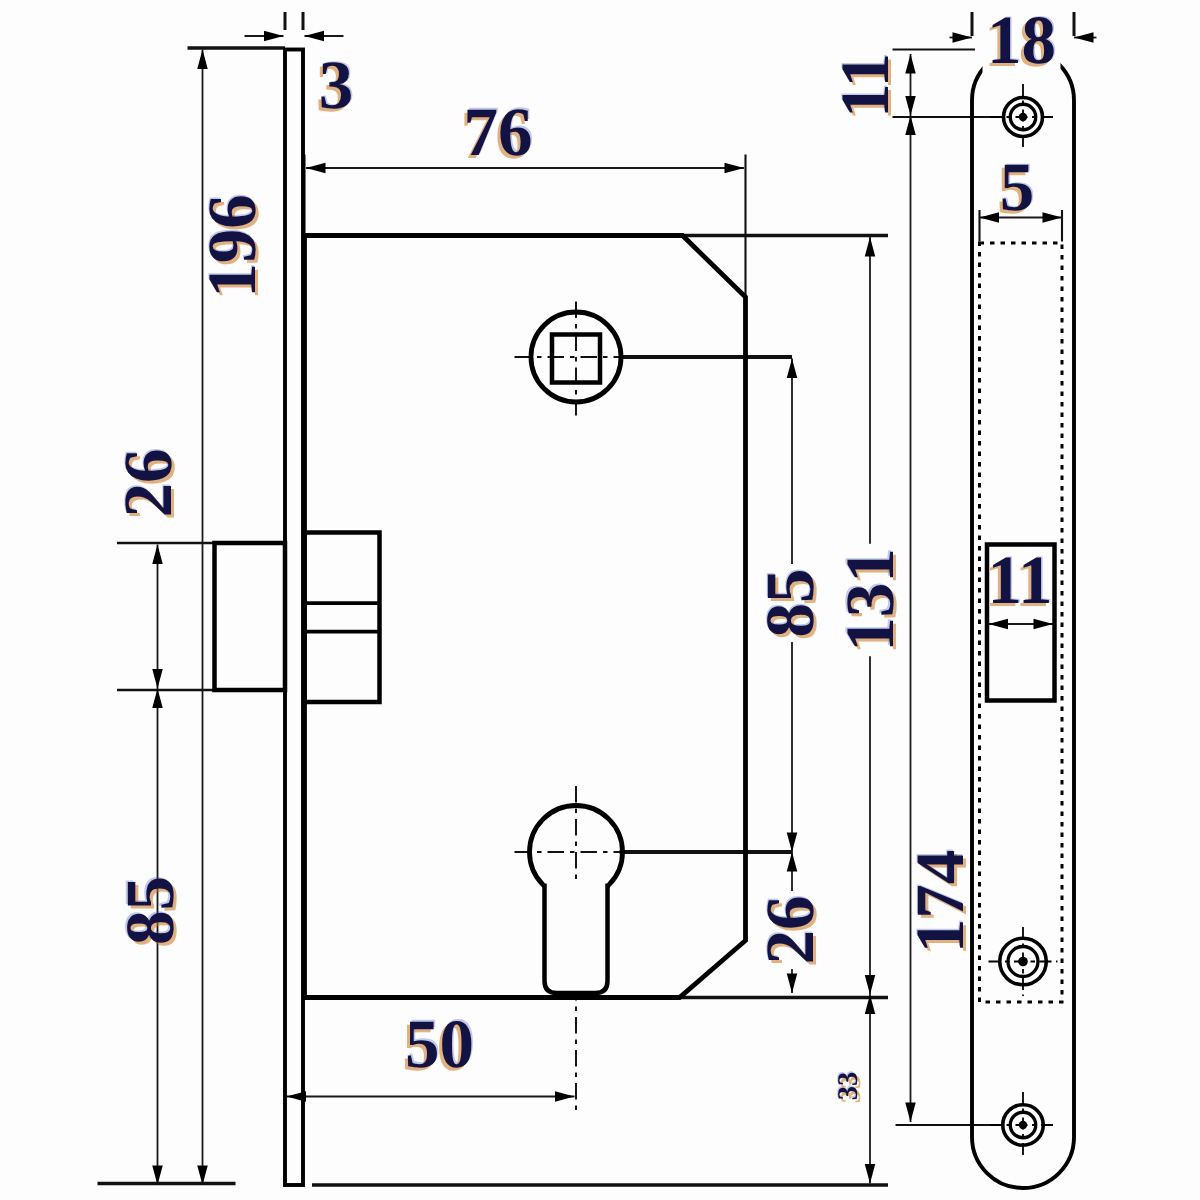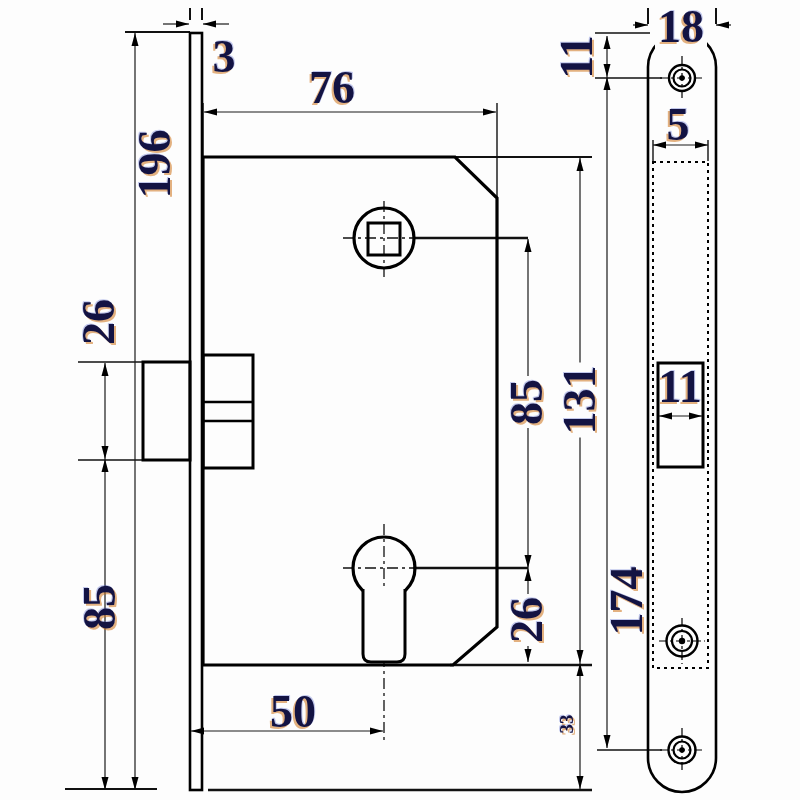--- a/index.html
+++ b/index.html
@@ -165,21 +165,21 @@
     <circle cx="682" cy="750" r="8.5" stroke-width="2.2"></circle>
     <circle cx="682" cy="750" r="2.8" fill="#000" stroke="none"></circle>
   </g>
 </svg>
 
 <div class="dim-label" style="left:224px;top:57px;">3</div>
 <div class="dim-label" style="left:332px;top:88px;">76</div>
 <div class="dim-label rot" style="left:155px;top:164px;">196</div>
 <div class="dim-label rot" style="left:99px;top:322px;">26</div>
 <div class="dim-label rot" style="left:100px;top:607px;">85</div>
-<div class="dim-label" style="left:293px;top:712px;text-align:right;">50</div>
+<div class="dim-label" style="left:293px;top:696px;text-align:right;">50</div>
 <div class="dim-label rot bg" style="left:527px;top:402px;">85</div>
 <div class="dim-label rot bg" style="left:580px;top:400px;">131</div>
 <div class="dim-label rot bg" style="left:527px;top:620px;">26</div>
 <div class="dim-label rot small bg" style="left:566px;top:724px;">33</div>
 <div class="dim-label rot" style="left:627px;top:601px;">174</div>
 <div class="dim-label rot" style="left:577px;top:57px;">11</div>
 <div class="dim-label bg" style="left:681px;top:27px;">18</div>
 <div class="dim-label" style="left:678px;top:125px;">5</div>
 <div class="dim-label" style="left:680px;top:387px;">11</div>
 

